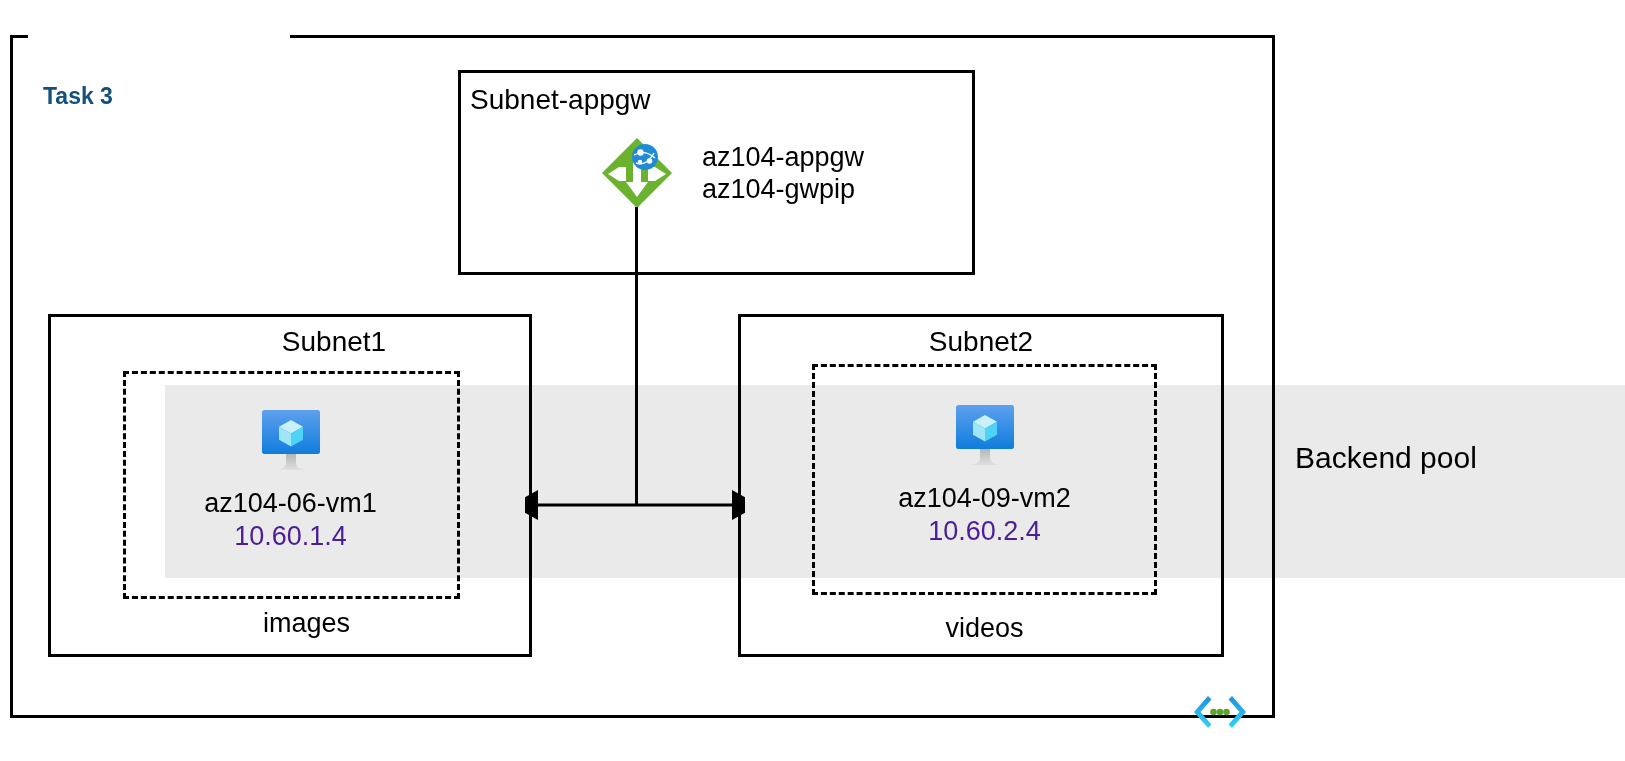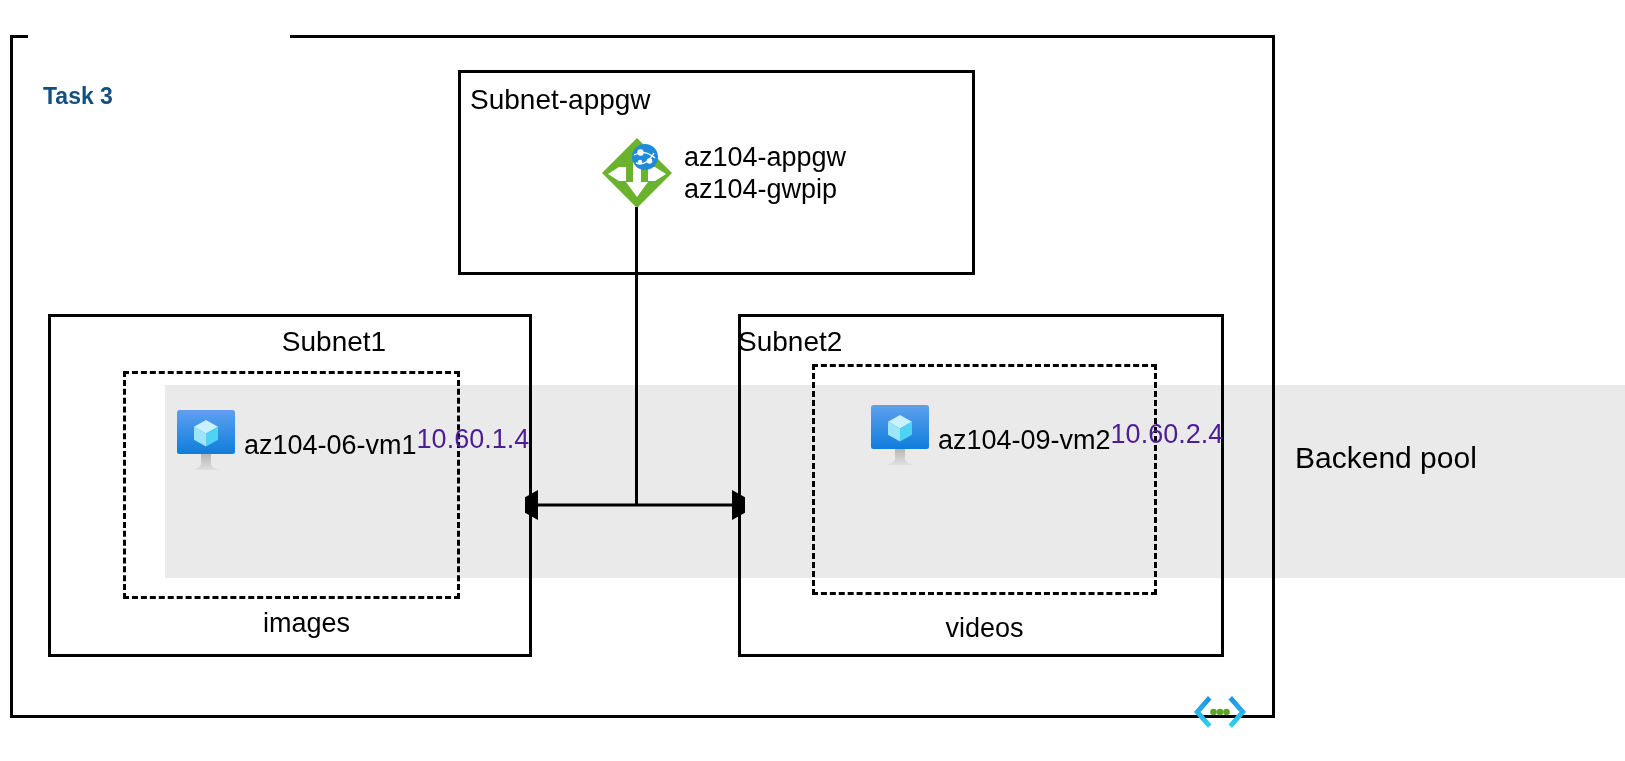--- a/index.html
+++ b/index.html
@@ -107,21 +107,21 @@
   #subnet2-box      { left: 738px; top: 314px; width: 486px; height: 343px; }
 
   .subnet-title {
     position: absolute;
     font-size: 28px;
     color: #000000;
     white-space: nowrap;
   }
   #subnet-appgw-title { left: 470px; top: 84px; }
   #subnet1-title      { left: 48px;  top: 326px; width: 572px; text-align: center; }
-  #subnet2-title      { left: 738px; top: 326px; width: 486px; }
+  #subnet2-title      { left: 738px; top: 326px; width: 486px; text-align: center; }
 
   
   .dashed-box {
     position: absolute;
     border: 3px dashed #000000;
     box-sizing: border-box;
     background: transparent;
   }
   #dashed1 { left: 123px; top: 371px; width: 337px; height: 228px; }
   #dashed2 { left: 812px; top: 364px; width: 345px; height: 231px; }
@@ -133,21 +133,21 @@
     text-align: center;
     white-space: nowrap;
   }
   #caption1 { left: 138px; top: 608px; width: 337px; }
   #caption2 { left: 812px; top: 613px; width: 345px; }
 
   
   .vm-block {
     position: absolute;
     display: flex;
-    flex-direction: row;
+    flex-direction: column;
     align-items: center;
   }
   #vm1-block { left: 168px; top: 403px; width: 245px; }
   #vm2-block { left: 862px; top: 398px; width: 245px; }
 
   .vm-icon { width: 76px; height: 72px; display: block; }
   .vm-name {
     font-size: 27px;
     line-height: 1.22;
     color: #000000;
@@ -163,21 +163,21 @@
     white-space: nowrap;
   }
 
   
   #appgw-node {
     position: absolute;
     left: 600px;
     top: 136px;
     display: flex;
     align-items: center;
-    gap: 10px;
+    gap: 28px;
   }
   #appgw-icon { width: 74px; height: 74px; display: block; }
   #appgw-labels {
     display: flex;
     flex-direction: column;
     line-height: 1.2;
   }
   #appgw-labels span { font-size: 27px; color: #000000; white-space: nowrap; }
 
   

